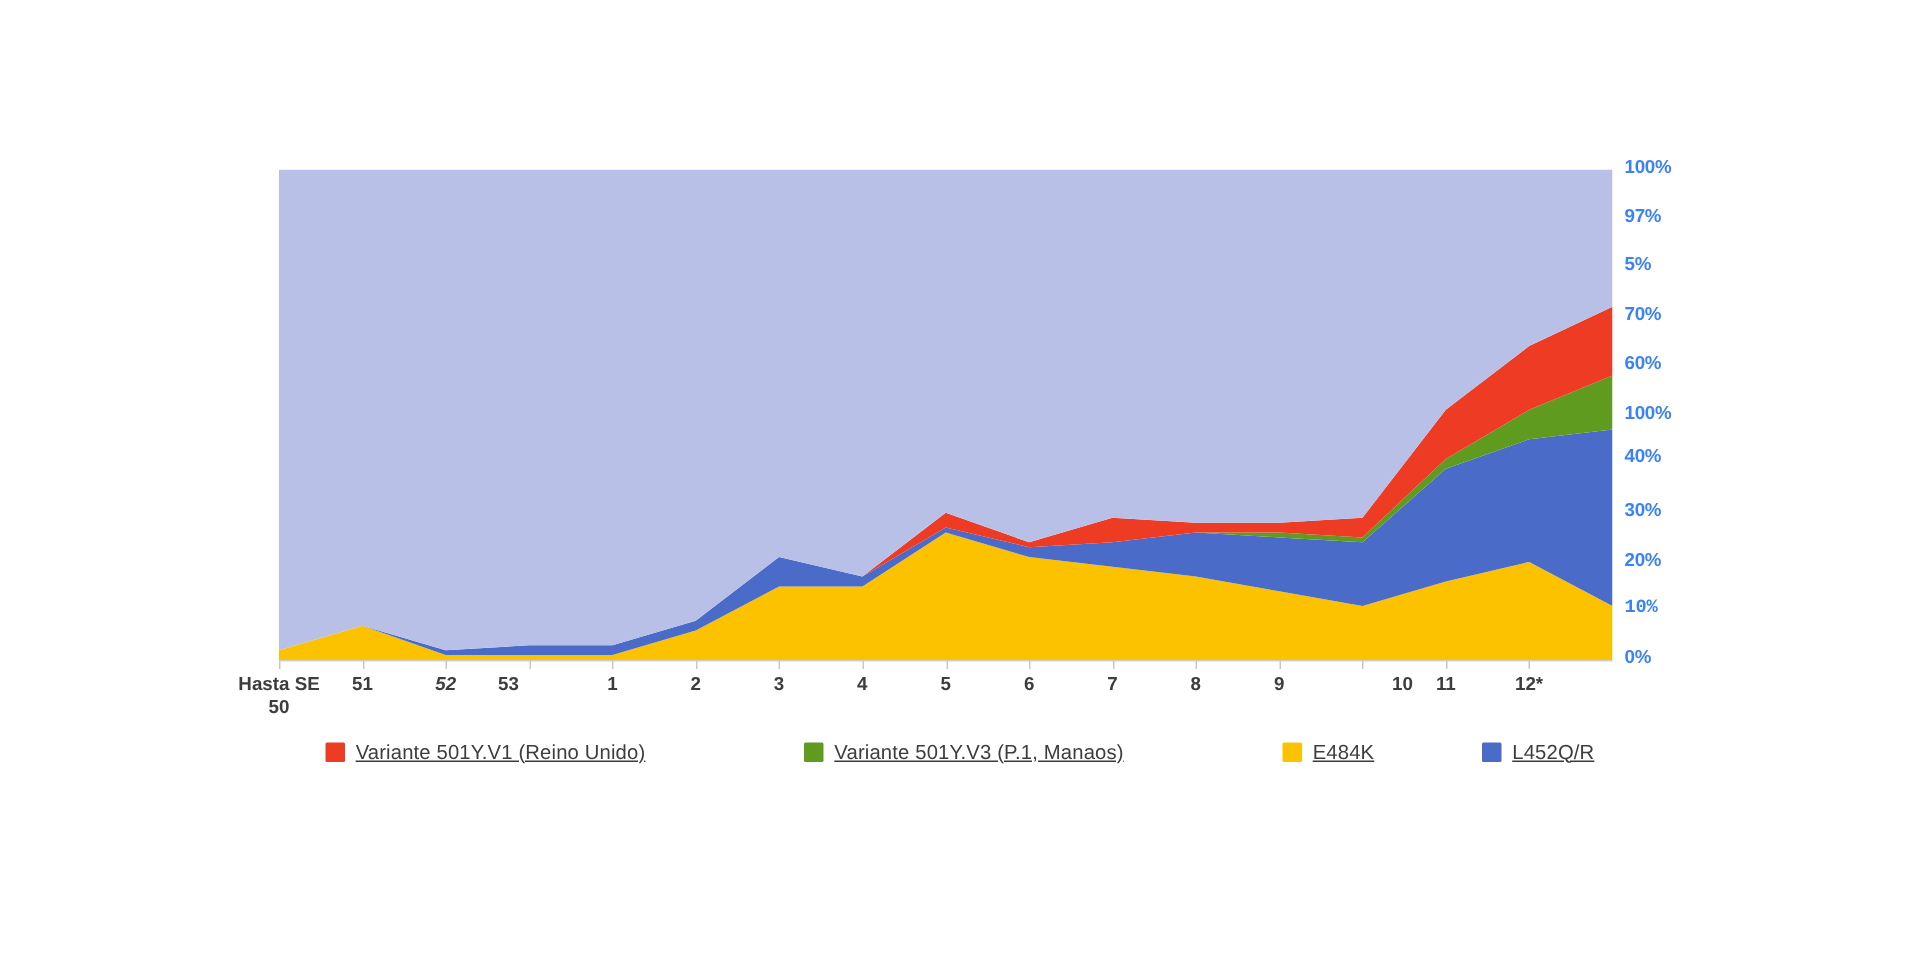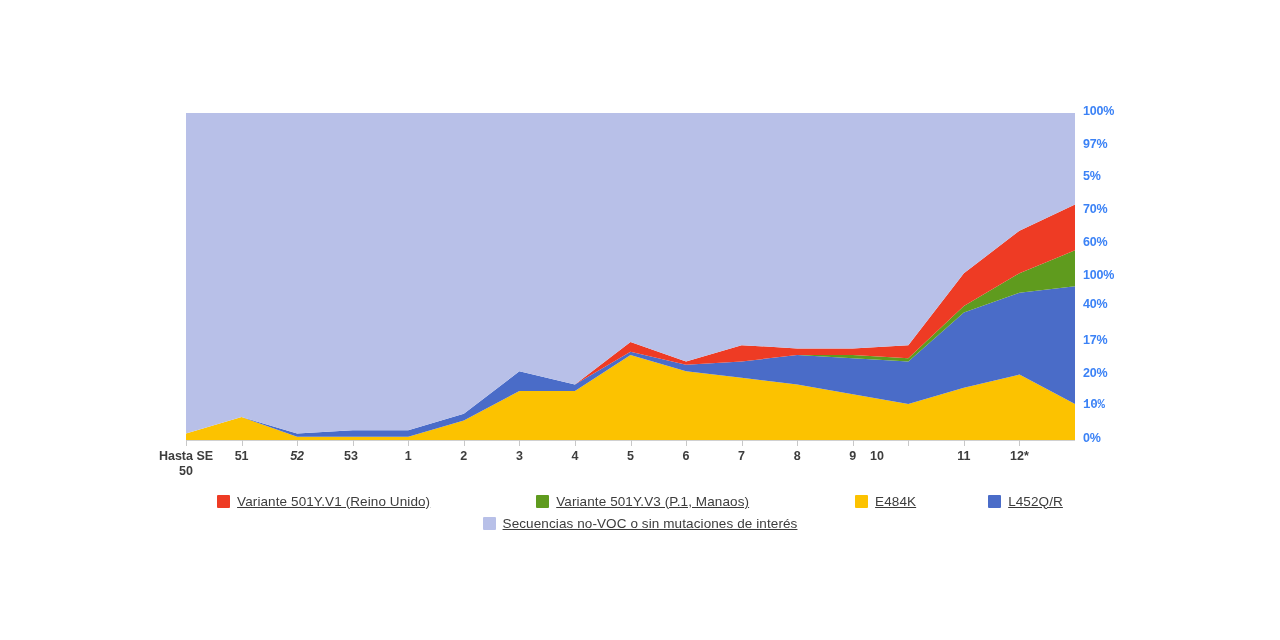--- a/index.html
+++ b/index.html
@@ -65,45 +65,45 @@
       <div class="tick" style="left: 852.8px;"></div>
       <div class="tick" style="left: 908.3px;"></div>
       <div class="tick" style="left: 963.9px;"></div>
       <div class="tick" style="left: 1019.4px;"></div>
     </div>
 
   <div class="ylabels" id="ylabels">
       <div class="ylabel" style="top: 327px;">0%</div>
       <div class="ylabel" style="top: 294.3px; font-family: Liberation Mono, monospace;">10%</div>
       <div class="ylabel" style="top: 261.6px;">20%</div>
-      <div class="ylabel" style="top: 228.9px;">17%</div>
+      <div class="ylabel" style="top: 228.9px;">30%</div>
       <div class="ylabel" style="top: 193px;">40%</div>
       <div class="ylabel" style="top: 163.5px;">100%</div>
       <div class="ylabel" style="top: 130.8px;">60%</div>
       <div class="ylabel" style="top: 98.1px;">70%</div>
       <div class="ylabel" style="top: 65.4px;">5%</div>
       <div class="ylabel" style="top: 32.7px;">97%</div>
       <div class="ylabel" style="top: 0px;">100%</div>
     </div>
 
   <div class="xlabels" id="xlabels">
       <div class="xlabel" style="left: 186px;"><span>Hasta SE</span><br><span>50</span></div>
       <div class="xlabel" style="left: 241.6px;"><span>51</span></div>
       <div class="xlabel" style="left: 297.1px; font-style: italic;"><span>52</span></div>
-      <div class="xlabel" style="left: 351px;"><span>53</span></div>
+      <div class="xlabel" style="left: 339px;"><span>53</span></div>
       <div class="xlabel" style="left: 408.3px;"><span>1</span></div>
       <div class="xlabel" style="left: 463.8px;"><span>2</span></div>
       <div class="xlabel" style="left: 519.4px;"><span>3</span></div>
       <div class="xlabel" style="left: 574.9px;"><span>4</span></div>
       <div class="xlabel" style="left: 630.5px;"><span>5</span></div>
       <div class="xlabel" style="left: 686.1px;"><span>6</span></div>
       <div class="xlabel" style="left: 741.6px;"><span>7</span></div>
       <div class="xlabel" style="left: 797.2px;"><span>8</span></div>
       <div class="xlabel" style="left: 852.8px;"><span>9</span></div>
-      <div class="xlabel" style="left: 877px;"><span>10</span></div>
+      <div class="xlabel" style="left: 935px;"><span>10</span></div>
       <div class="xlabel" style="left: 963.9px;"><span>11</span></div>
       <div class="xlabel" style="left: 1019.4px;"><span>12*</span></div>
     </div>
 
   <div class="legend">
     <div class="legend-row">
       <div class="legend-item">
         <span class="legend-swatch" style="background:#EE3B24"></span>
         <span class="legend-text">Variante 501Y.V1 (Reino Unido)</span>
       </div>
@@ -116,21 +116,15 @@
       <div class="legend-item">
         <span class="legend-swatch" style="background:#FCC200"></span>
         <span class="legend-text">E484K</span>
       </div>
       <span class="sp-3"></span>
       <div class="legend-item">
         <span class="legend-swatch" style="background:#4A6CC8"></span>
         <span class="legend-text">L452Q/R</span>
       </div>
     </div>
-    <div class="legend-row">
-      <div class="legend-item">
-        <span class="legend-swatch" style="background:#B8C0E8"></span>
-        <span class="legend-text">Secuencias no-VOC o sin mutaciones de interés</span>
-      </div>
-    </div>
   </div>
 
 </div>
 
 </body></html>

